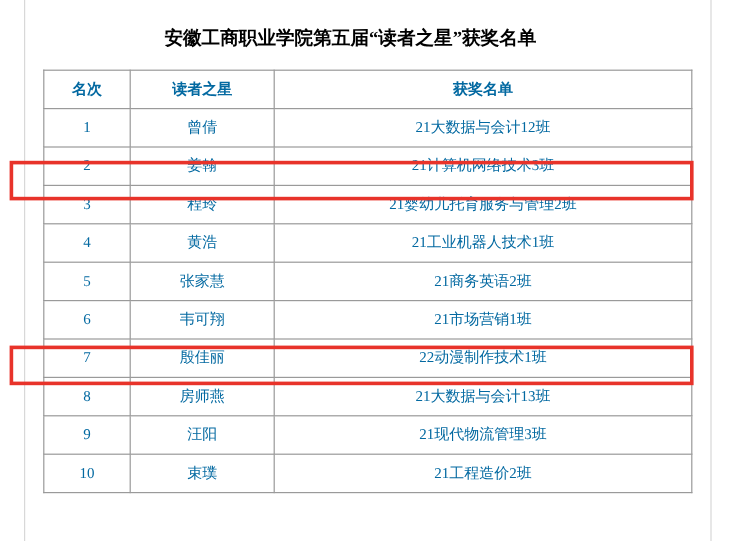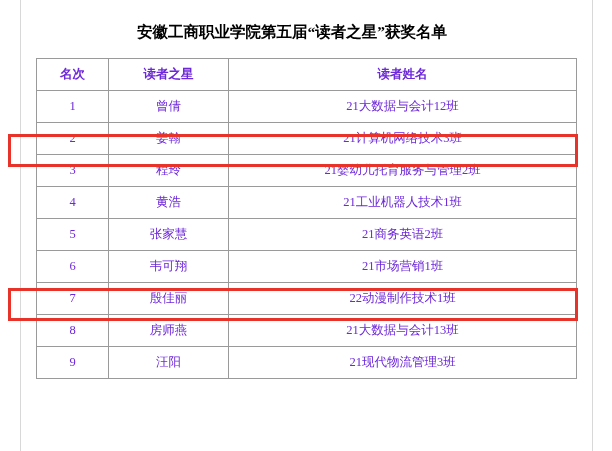--- a/index.html
+++ b/index.html
@@ -44,21 +44,21 @@
     width: 540px;
     table-layout: fixed;
   }
   table.award-table th,
   table.award-table td {
     border: 1px solid #9a9a9a;
     height: 31px;
     text-align: center;
     vertical-align: middle;
     font-size: 12.5px;
-    color: #6d28d9;
+    color: #0369a1;
     font-family: "Liberation Serif", serif;
     padding: 0;
   }
   table.award-table th {
     font-weight: bold;
     font-size: 12.5px;
   }
   col.c-rank { width: 72px; }
   col.c-name { width: 120px; }
   col.c-unit { width: 348px; }
@@ -107,21 +107,21 @@
     <table class="award-table">
       <colgroup>
         <col class="c-rank">
         <col class="c-name">
         <col class="c-unit">
       </colgroup>
       <thead>
         <tr>
           <th>名次</th>
           <th>读者之星</th>
-          <th>读者姓名</th>
+          <th>获奖名单</th>
         </tr>
       </thead>
       <tbody>
         <tr>
           <td>1</td>
           <td>曾倩</td>
           <td>21大数据与会计12班</td>
         </tr>
         <tr>
           <td>2</td>
@@ -156,20 +156,25 @@
         <tr>
           <td>8</td>
           <td>房师燕</td>
           <td>21大数据与会计13班</td>
         </tr>
         <tr>
           <td>9</td>
           <td>汪阳</td>
           <td>21现代物流管理3班</td>
         </tr>
+        <tr>
+          <td>10</td>
+          <td>束璞</td>
+          <td>21工程造价2班</td>
+        </tr>
       </tbody>
     </table>
   </div>
 
   <div class="highlight-box" id="hl-row2" style="border-color: rgb(232, 51, 42);"></div>
   <div class="highlight-box" id="hl-row7" style="border-color: rgb(232, 51, 42);"></div>
 
 </div>
 
 </body></html>

